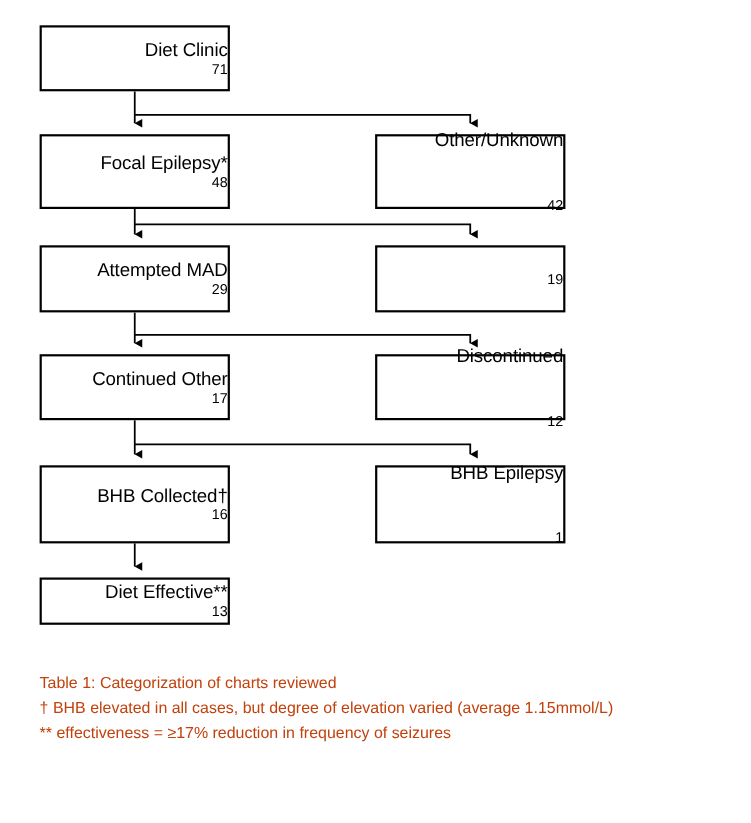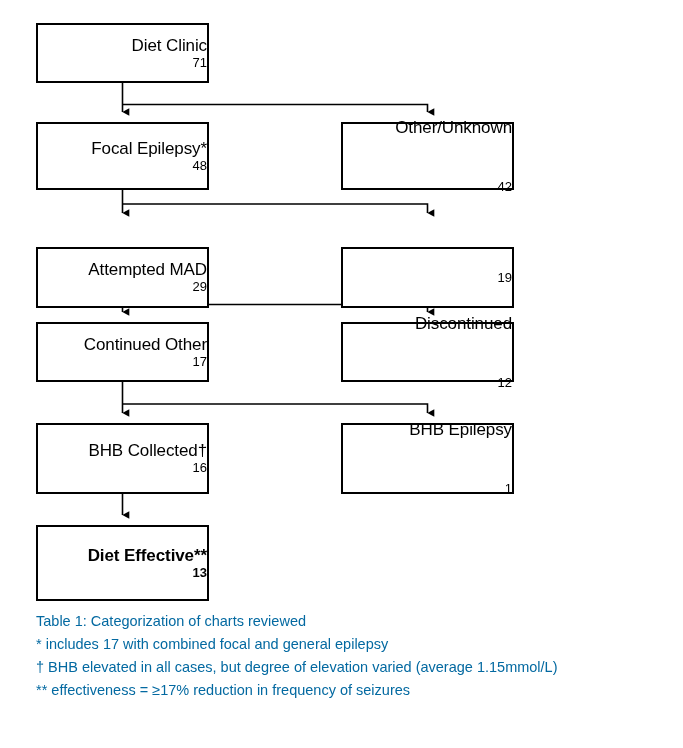--- a/index.html
+++ b/index.html
@@ -53,36 +53,36 @@
     font-size: 13px;
     margin-top: 1px;
   }
 
   
   .col-left  { left: 36px;  width: 173px; }
   .col-right { left: 341px; width: 173px; gap: 42px; }
 
   .row-1 { top: 23px;  height: 60px; }
   .row-2 { top: 122px; height: 68px; }
-  .row-3 { top: 223px; height: 61px; margin-top: 24px; }
+  .row-3 { top: 223px; height: 61px; }
   .row-4 { top: 322px; height: 60px; }
   .row-5 { top: 423px; height: 71px; }
-  .row-6 { top: 525px; height: 76px; font-weight: bold; }
+  .row-6 { top: 525px; height: 43px; }
 
   .caption-block {
     position: absolute;
     left: 36px;
     top: 610px;
     width: 630px;
   }
   .caption-line {
     font-size: 14.5px;
     line-height: 23px;
     white-space: nowrap;
-    color: #0369a1;
+    color: #c2410c;
   }
 </style>
 </head>
 <body>
 
 <div id="flow-canvas">
 
   <svg class="connector-layer" viewBox="0 0 683 620" width="683" height="620" xmlns="http://www.w3.org/2000/svg">
     <defs>
       <marker id="arrowhead" markerWidth="9" markerHeight="9" refX="4.2" refY="7.4" orient="auto" markerUnits="userSpaceOnUse">
@@ -167,18 +167,17 @@
     <div class="node-count">1</div>
   </div>
 
   <div class="node-box col-left row-6">
     <div class="node-label">Diet Effective**</div>
     <div class="node-count">13</div>
   </div>
 
   <div class="caption-block">
     <div class="caption-line">Table 1: Categorization of charts reviewed</div>
-    <div class="caption-line">* includes 17 with combined focal and general epilepsy</div>
     <div class="caption-line">† BHB elevated in all cases, but degree of elevation varied (average 1.15mmol/L)</div>
     <div class="caption-line">** effectiveness = ≥17% reduction in frequency of seizures</div>
   </div>
 
 </div>
 
 </body></html>

